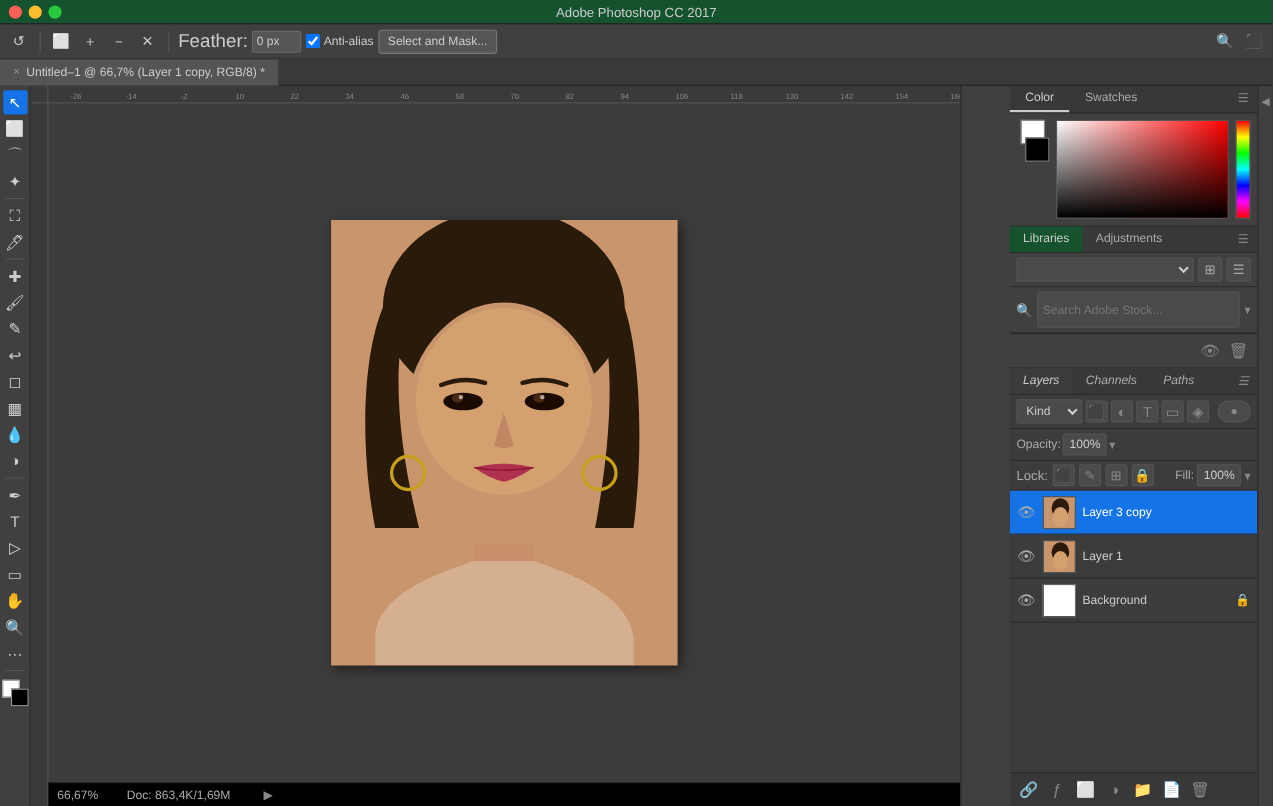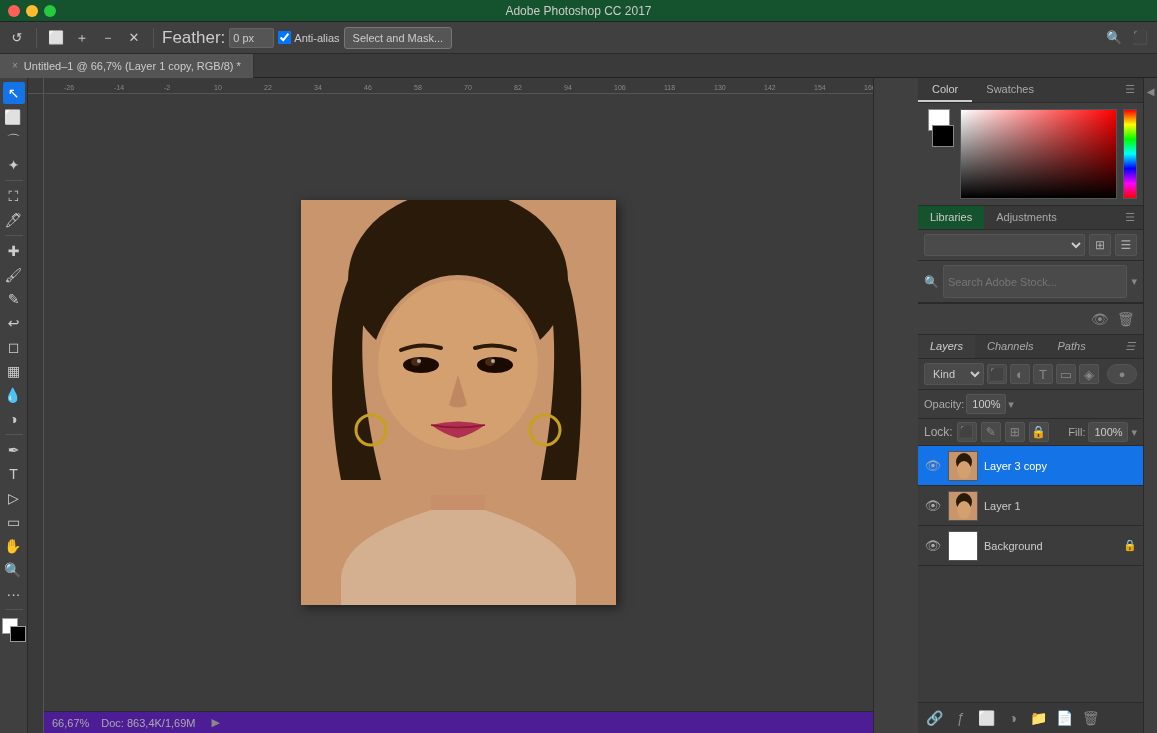--- a/index.html
+++ b/index.html
@@ -189,26 +189,26 @@
       height: 405px;
       background: #b87a5a;
       position: relative;
       overflow: hidden;
       box-shadow: 3px 3px 10px rgba(0,0,0,0.5);
     }
 
     .statusbar {
       position: absolute;
       bottom: 0; left: 16px; right: 0; height: 22px;
-      background: #4c1d95;
+      background: #000000;
       border-top: 1px solid #2a2a2a;
       display: flex;
       align-items: center;
       padding: 0 8px;
-      gap: 12px;
+      gap: 26px;
       font-size: 11px;
       color: #aaa;
     }
 
     
     .right-panel {
       width: 270px;
       background: #404040;
       border-left: 1px solid #2a2a2a;
       display: flex;

